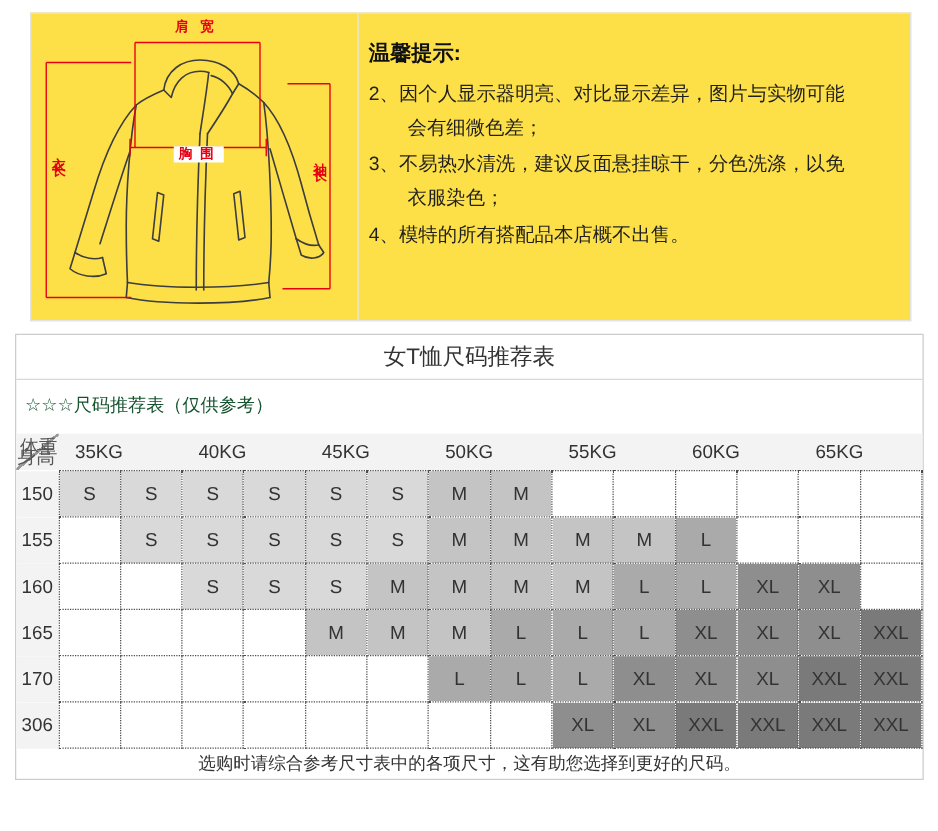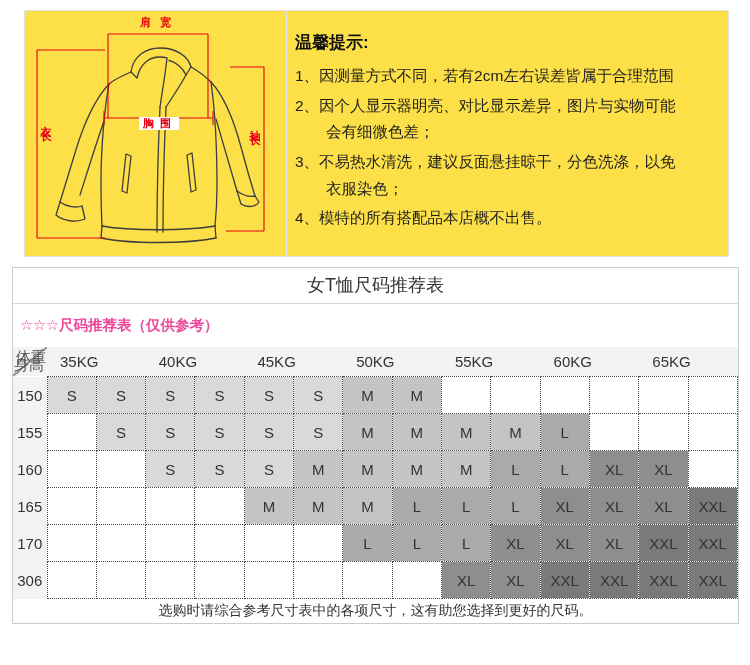--- a/index.html
+++ b/index.html
@@ -37,21 +37,21 @@
     position:absolute;left:12px;top:267px;width:727px;height:357px;
     border:1px solid #ccc;box-sizing:border-box;background:#fff;
     display:flex;flex-direction:column;
   }
   .chart-title{
     height:35px;line-height:35px;flex:none;text-align:center;
     font-size:18px;color:#333;border-bottom:1px solid #d8d8d8;
   }
   .chart-subtitle{
     height:43px;line-height:43px;flex:none;padding-left:7px;
-    font-size:14.5px;color:#ec4899;font-weight:bold;
+    font-size:14.5px;color:#14532d;
   }
   .header-row{display:flex;height:29px;flex:none;background:#f3f3f3;}
   .corner{
     width:34px;flex:none;position:relative;font-size:15px;color:#555;
     background:linear-gradient(to bottom right,transparent 47.5%,#9a9a9a 47.5%,#9a9a9a 52.5%,transparent 52.5%);
     text-align:right;
   }
   .corner .c-top{position:absolute;top:1px;right:1px;}
   .corner .c-bot{position:absolute;bottom:1px;left:1px;}
   .wh{flex:1;line-height:29px;padding-left:13px;font-size:15px;color:#333;box-sizing:border-box;}
@@ -121,21 +121,20 @@
         </g>
       </svg>
       <div class="dim-label dim-shoulder">肩宽</div>
       <div class="dim-label dim-chest">胸围</div>
       <div class="dim-label vlabel dim-length">衣长</div>
       <div class="dim-label vlabel dim-sleeve">袖长</div>
     </div>
 
     <div class="tips-cell">
       <h2 class="tips-heading">温馨提示:</h2>
-      <div class="tip-item">1、因测量方式不同，若有2cm左右误差皆属于合理范围</div>
       <div class="tip-item">2、因个人显示器明亮、对比显示差异，图片与实物可能
 会有细微色差；</div>
       <div class="tip-item">3、不易热水清洗，建议反面悬挂晾干，分色洗涤，以免
 衣服染色；</div>
       <div class="tip-item">4、模特的所有搭配品本店概不出售。</div>
     </div>
   </section>
 
   <section class="table-box">
     <div class="chart-title">女T恤尺码推荐表</div>

